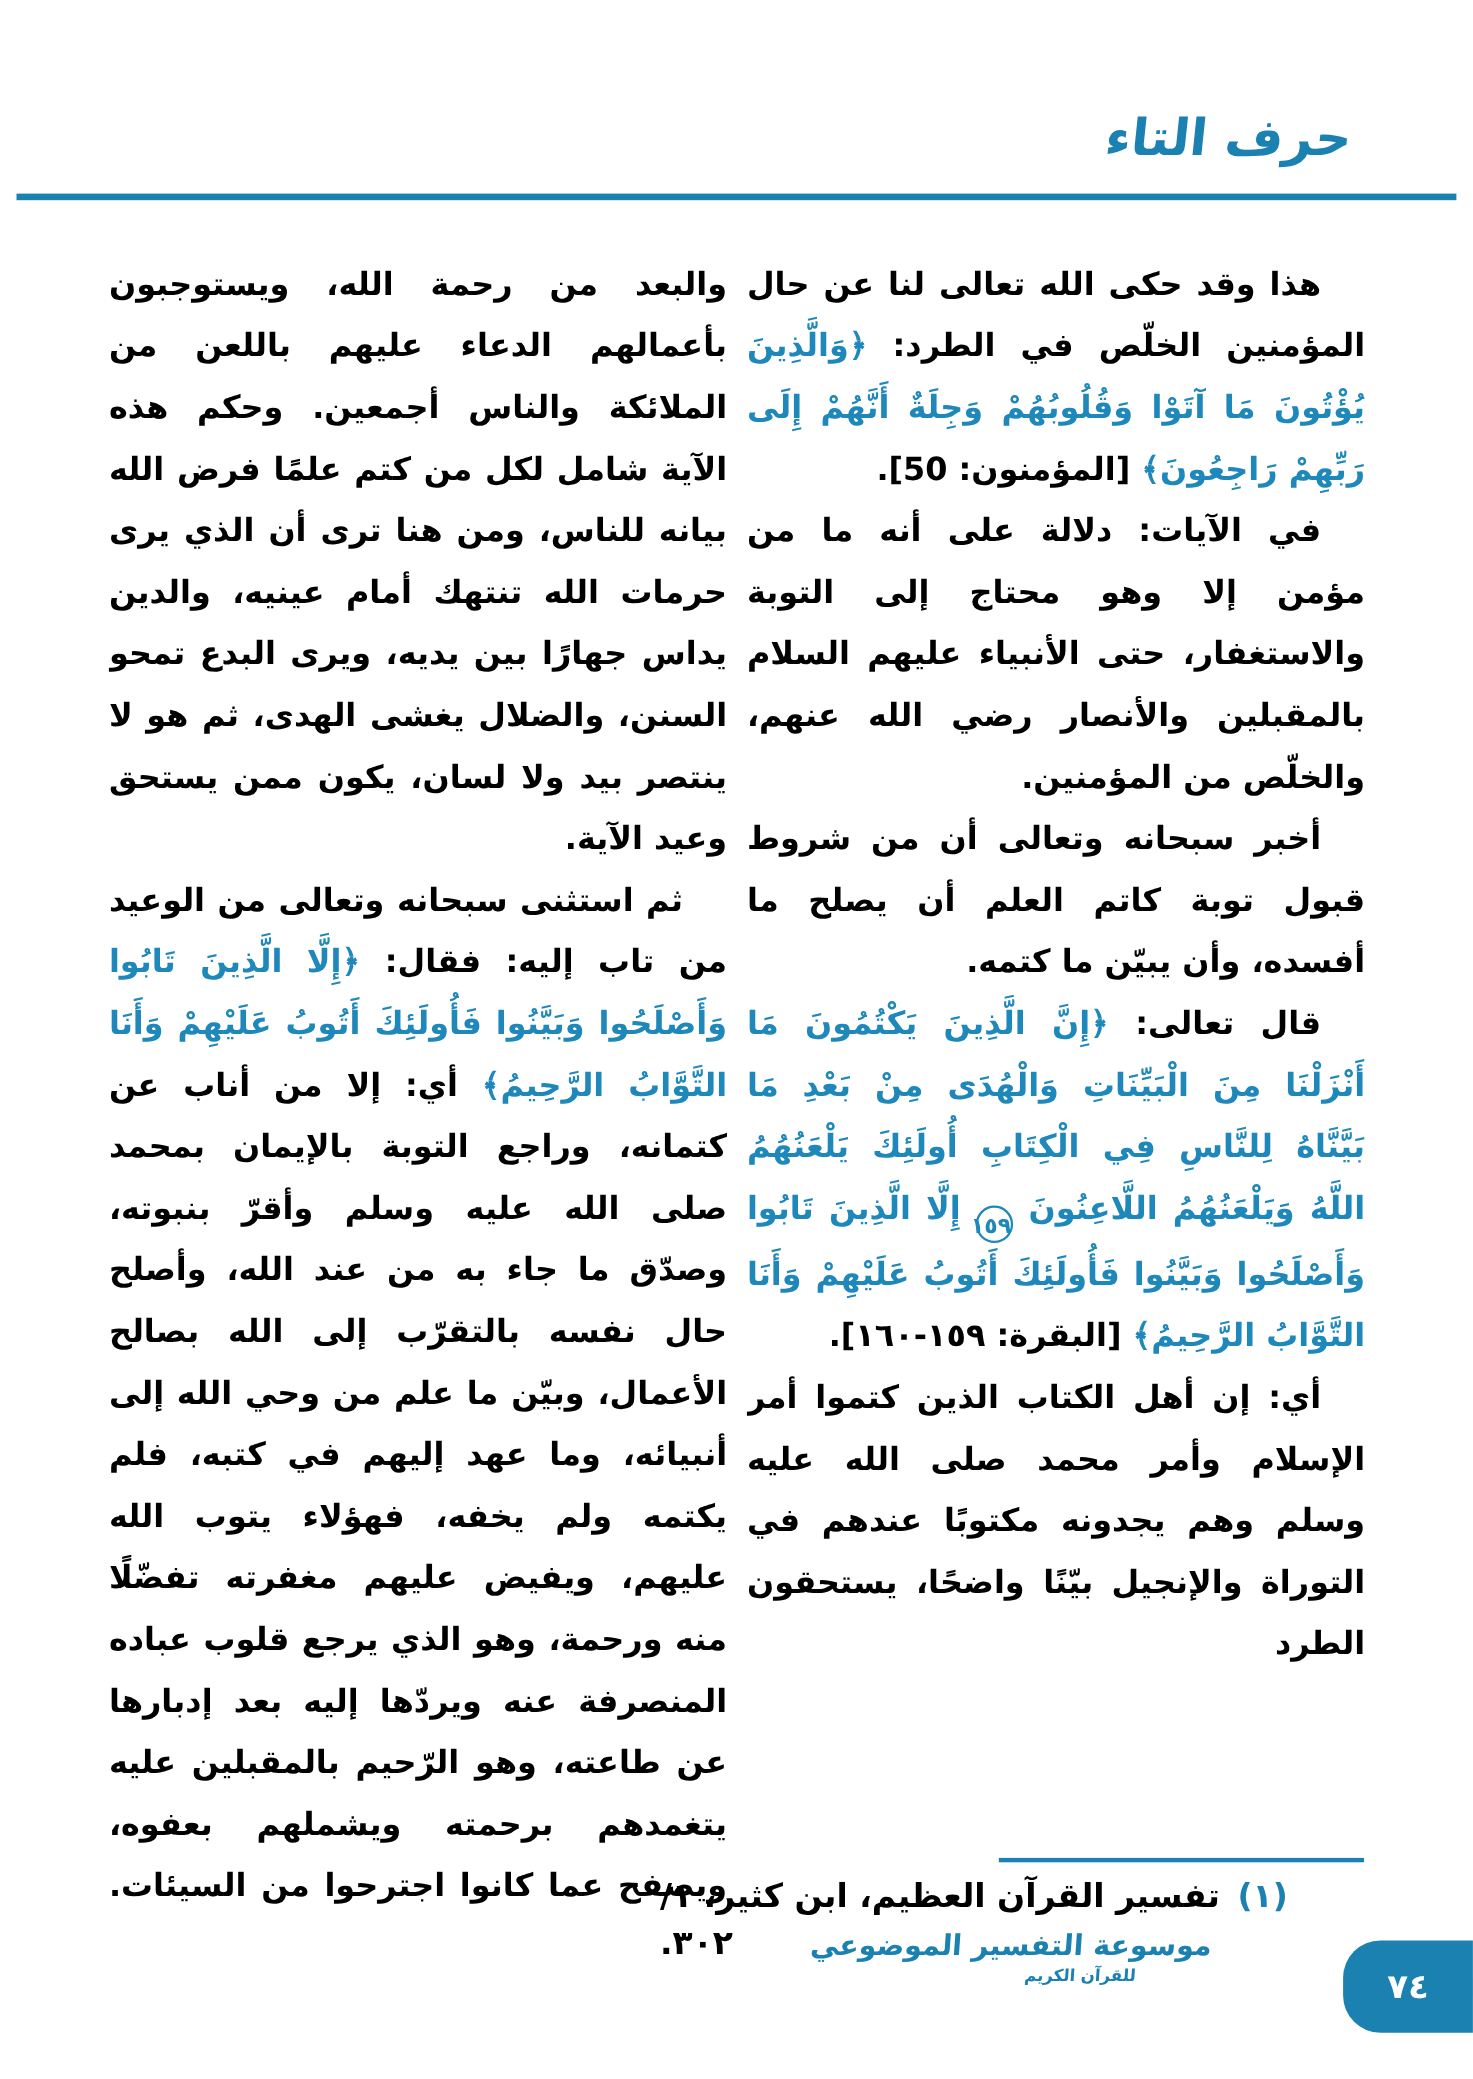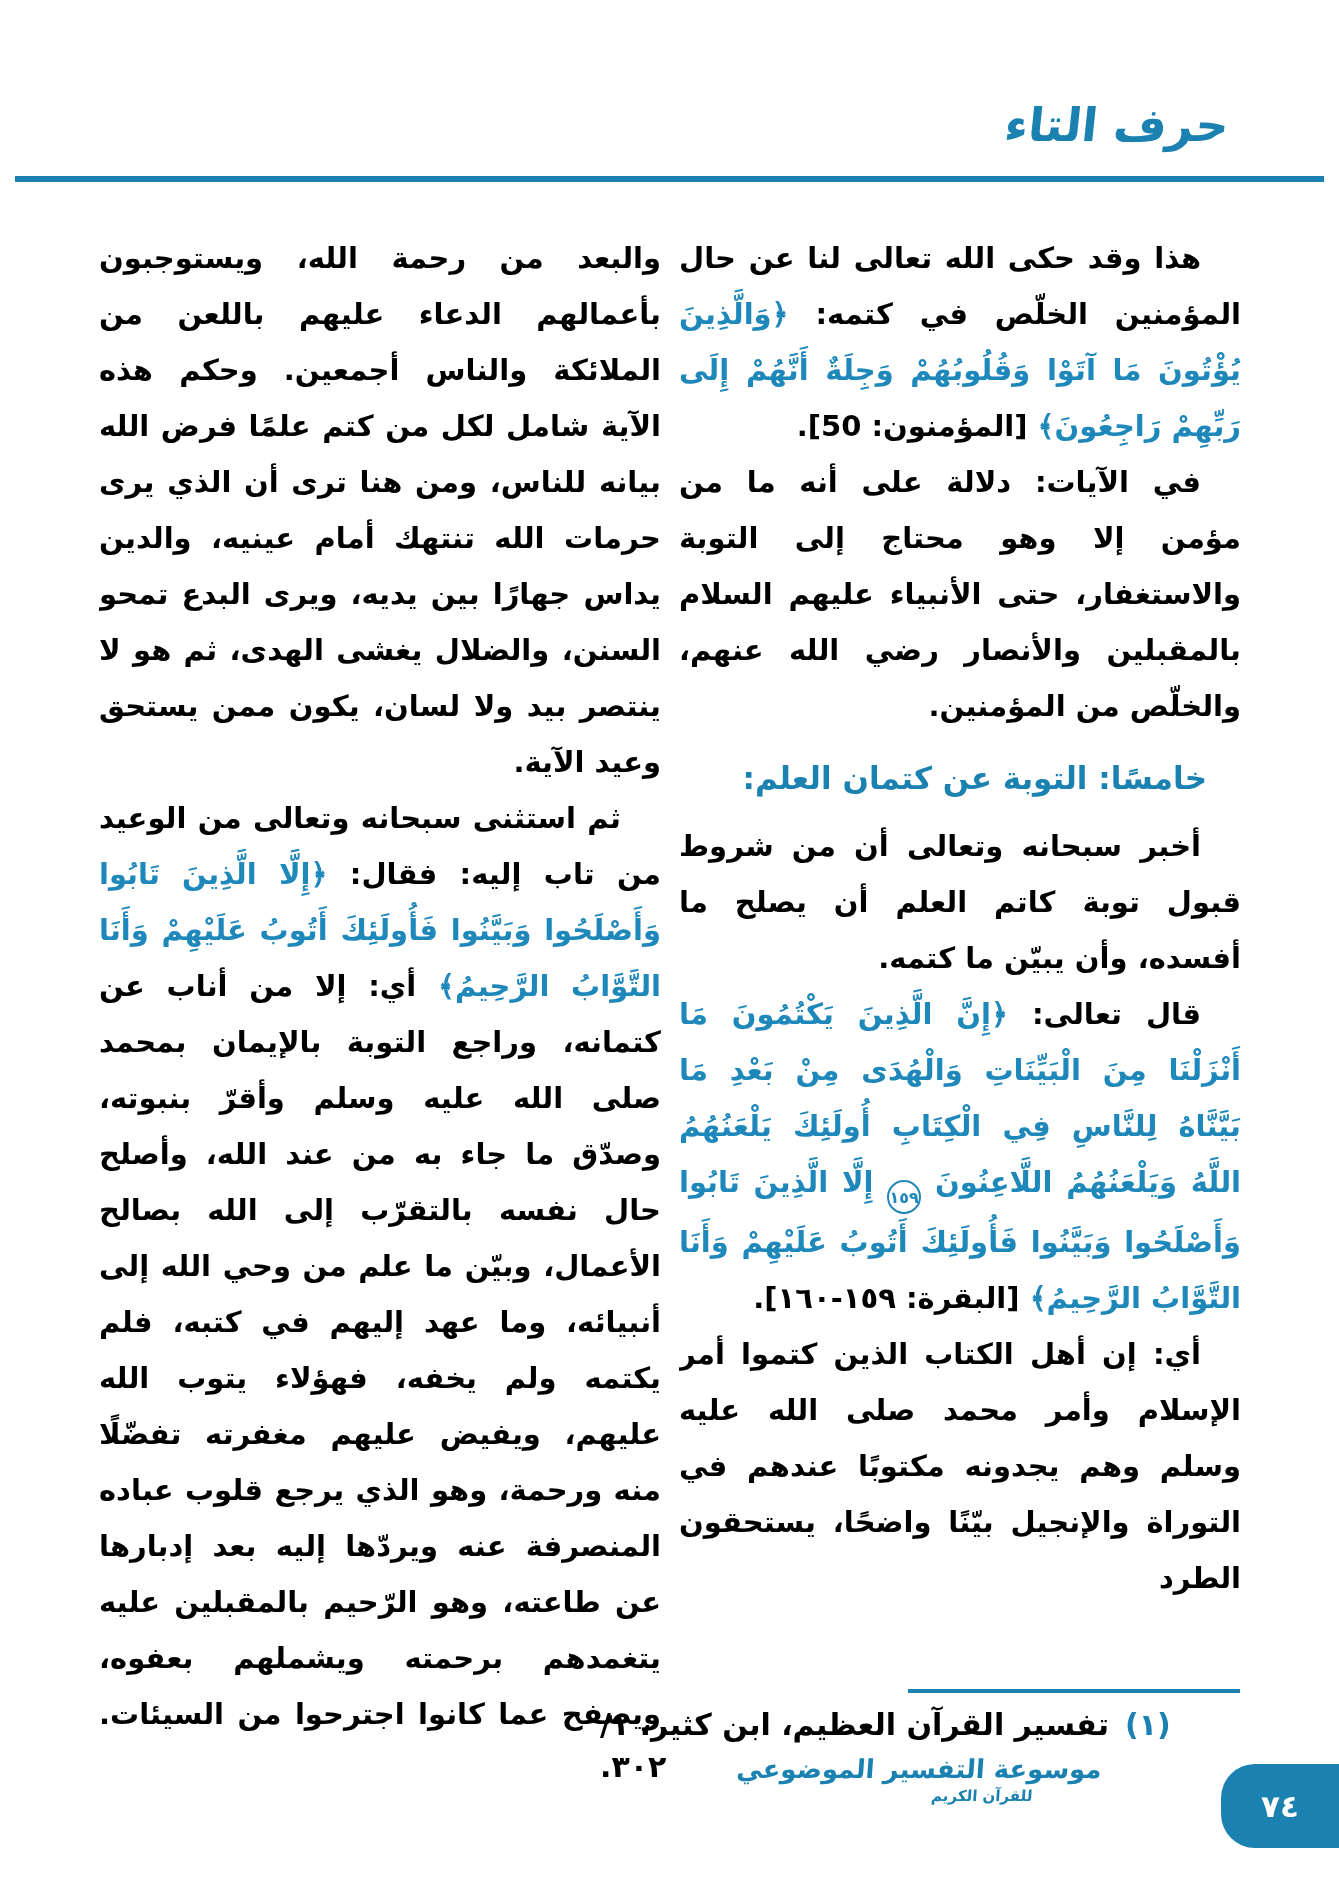--- a/index.html
+++ b/index.html
@@ -46,21 +46,21 @@
   }
   .seg-quran{color:var(--quran);}
   .seg-footref{
     color:var(--accent);
     font-size:18px;vertical-align:super;line-height:0;
   }
   .seg-ayah{
     display:inline-block;
     width:34px;height:34px;line-height:32px;
     border:2px solid var(--quran);border-radius:50%;
-    color:var(--quran);font-size:16px;text-align:center;
+    color:var(--quran);font-size:20px;text-align:center;
     vertical-align:middle;text-indent:0;
     box-sizing:border-box;
     margin-top:25px;
   }
   
   .footnote-rule{
     position:absolute;top:1689px;right:99px;width:332px;height:4px;
     background:var(--accent);
   }
   .footnote{
@@ -87,23 +87,22 @@
 </style>
 </head>
 <body>
 
 <div class="page">
 
   <div class="header-title">حرف التاء</div>
   <div class="header-rule"></div>
 
   <div class="col col-right">
-      <p class="para"><span>هذا وقد حكى الله تعالى لنا عن حال المؤمنين الخلّص في كتمه: </span><span class="seg-quran">﴿وَالَّذِينَ يُؤْتُونَ مَا آتَوْا وَقُلُوبُهُمْ وَجِلَةٌ أَنَّهُمْ إِلَى رَبِّهِمْ رَاجِعُونَ﴾</span><span> [المؤمنون: 50].</span></p>
+      <p class="para"><span>هذا وقد حكى الله تعالى لنا عن حال المؤمنين الخلّص في الطرد: </span><span class="seg-quran">﴿وَالَّذِينَ يُؤْتُونَ مَا آتَوْا وَقُلُوبُهُمْ وَجِلَةٌ أَنَّهُمْ إِلَى رَبِّهِمْ رَاجِعُونَ﴾</span><span> [المؤمنون: 50].</span></p>
       <p class="para"><span>في الآيات: دلالة على أنه ما من مؤمن إلا وهو محتاج إلى التوبة والاستغفار، حتى الأنبياء عليهم السلام بالمقبلين والأنصار رضي الله عنهم، والخلّص من المؤمنين.</span></p>
-      <p class="heading"><span>خامسًا: التوبة عن كتمان العلم:</span></p>
       <p class="para"><span>أخبر سبحانه وتعالى أن من شروط قبول توبة كاتم العلم أن يصلح ما أفسده، وأن يبيّن ما كتمه.</span></p>
       <p class="para"><span>قال تعالى: </span><span class="seg-quran">﴿إِنَّ الَّذِينَ يَكْتُمُونَ مَا أَنْزَلْنَا مِنَ الْبَيِّنَاتِ وَالْهُدَى مِنْ بَعْدِ مَا بَيَّنَّاهُ لِلنَّاسِ فِي الْكِتَابِ أُولَئِكَ يَلْعَنُهُمُ اللَّهُ وَيَلْعَنُهُمُ اللَّاعِنُونَ </span><span class="seg-ayah">١٥٩</span><span class="seg-quran"> إِلَّا الَّذِينَ تَابُوا وَأَصْلَحُوا وَبَيَّنُوا فَأُولَئِكَ أَتُوبُ عَلَيْهِمْ وَأَنَا التَّوَّابُ الرَّحِيمُ﴾</span><span> [البقرة: ١٥٩-١٦٠].</span></p>
       <p class="para"><span>أي: إن أهل الكتاب الذين كتموا أمر الإسلام وأمر محمد صلى الله عليه وسلم وهم يجدونه مكتوبًا عندهم في التوراة والإنجيل بيّنًا واضحًا، يستحقون الطرد</span></p>
     </div>
 
   <div class="col col-left">
       <p class="para-cont"><span>والبعد من رحمة الله، ويستوجبون بأعمالهم الدعاء عليهم باللعن من الملائكة والناس أجمعين. وحكم هذه الآية شامل لكل من كتم علمًا فرض الله بيانه للناس، ومن هنا ترى أن الذي يرى حرمات الله تنتهك أمام عينيه، والدين يداس جهارًا بين يديه، ويرى البدع تمحو السنن، والضلال يغشى الهدى، ثم هو لا ينتصر بيد ولا لسان، يكون ممن يستحق وعيد الآية.</span></p>
       <p class="para"><span>ثم استثنى سبحانه وتعالى من الوعيد من تاب إليه: فقال: </span><span class="seg-quran">﴿إِلَّا الَّذِينَ تَابُوا وَأَصْلَحُوا وَبَيَّنُوا فَأُولَئِكَ أَتُوبُ عَلَيْهِمْ وَأَنَا التَّوَّابُ الرَّحِيمُ﴾</span><span> أي: إلا من أناب عن كتمانه، وراجع التوبة بالإيمان بمحمد صلى الله عليه وسلم وأقرّ بنبوته، وصدّق ما جاء به من عند الله، وأصلح حال نفسه بالتقرّب إلى الله بصالح الأعمال، وبيّن ما علم من وحي الله إلى أنبيائه، وما عهد إليهم في كتبه، فلم يكتمه ولم يخفه، فهؤلاء يتوب الله عليهم، ويفيض عليهم مغفرته تفضّلًا منه ورحمة، وهو الذي يرجع قلوب عباده المنصرفة عنه ويردّها إليه بعد إدبارها عن طاعته، وهو الرّحيم بالمقبلين عليه يتغمدهم برحمته ويشملهم بعفوه، ويصفح عما كانوا اجترحوا من السيئات. وفي الآية: ترغيب للقلوب الواعية التي تخاف سخط الله وشديد عقابه في التوبة عما فرط من</span></p>
     </div>
 

